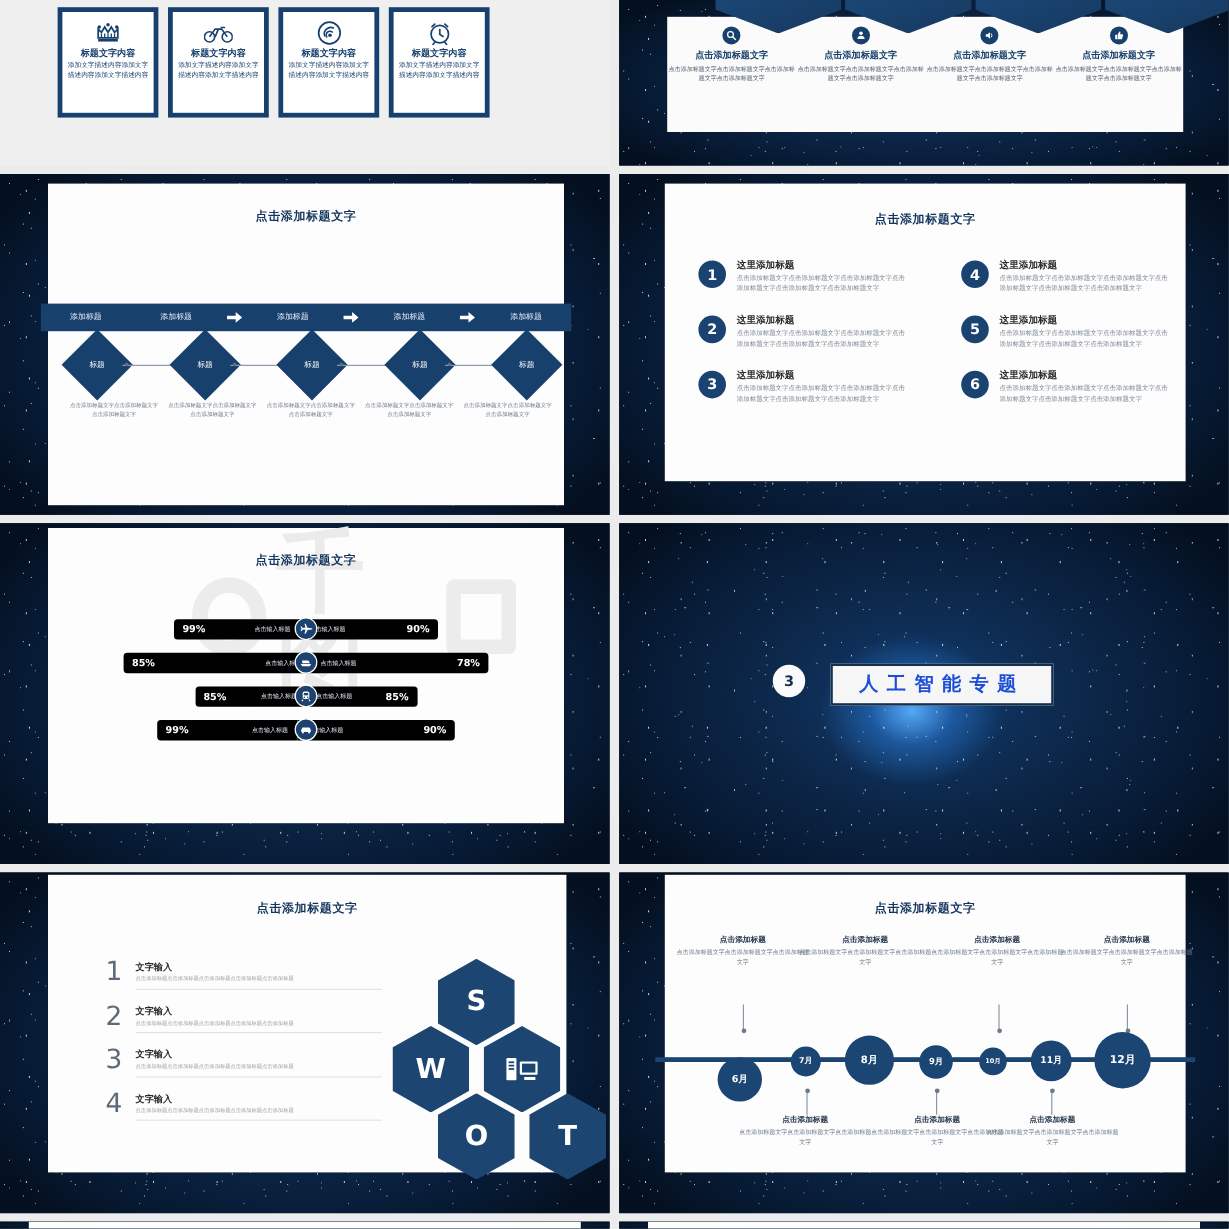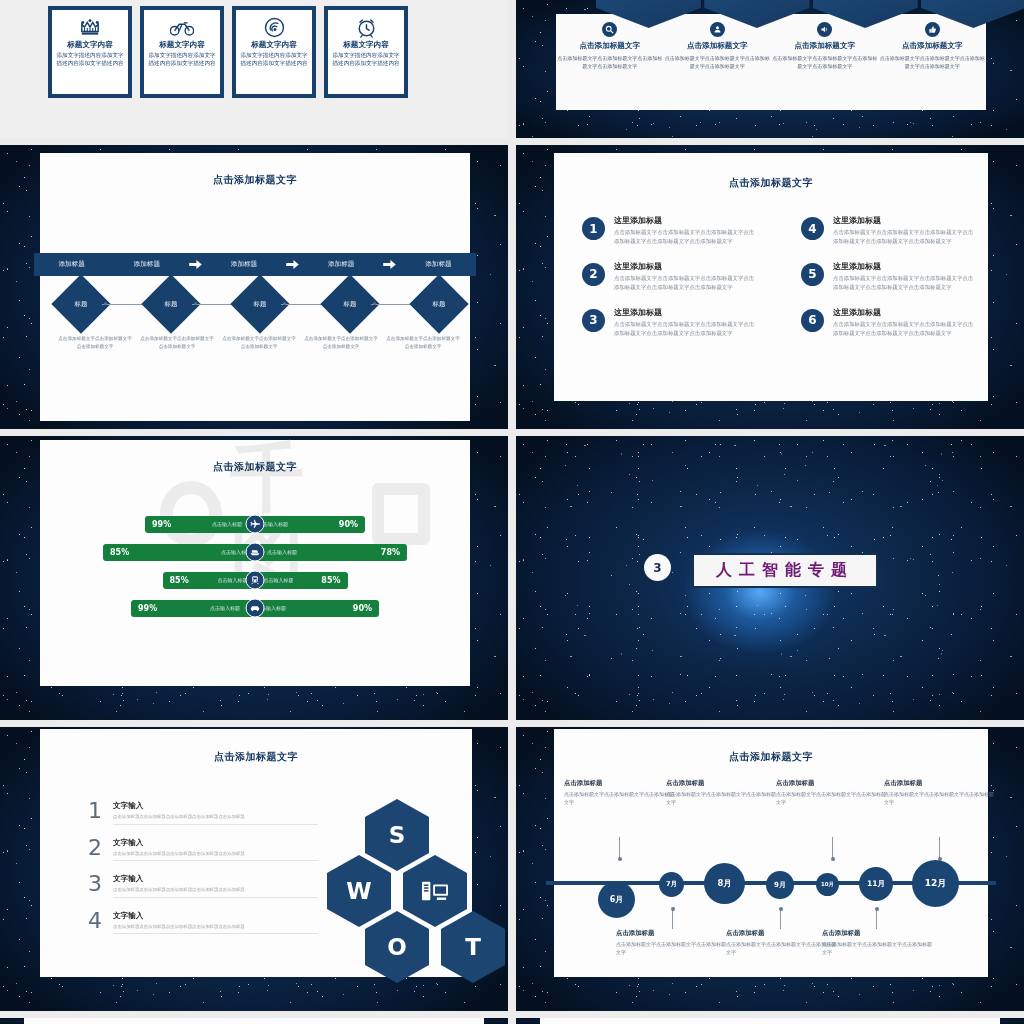--- a/index.html
+++ b/index.html
@@ -142,42 +142,42 @@
   .s5 .wm {
     position:absolute; left:120px; top:28px; width:270px; height:92px;
     display:flex; align-items:center; justify-content:center; gap:8px;
     color:#ebebeb; font-size:74px; font-weight:700; line-height:1;
     pointer-events:none;
   }
   .s5 .wm .ring { width:66px; height:66px; border:13px solid #ececec; border-radius:50%; }
   .s5 .wm .sq { width:62px; height:62px; border:12px solid #ececec; border-radius:6px; }
   .s5 .bars { position:absolute; left:0; right:0; top:70px; }
   .s5 .barrow { position:relative; height:28px; display:flex; align-items:center; justify-content:center; }
-  .s5 .half { background:#15803d; height:17px; display:flex; align-items:center; position:relative; }
+  .s5 .half { background:#000000; height:17px; display:flex; align-items:center; position:relative; }
   .s5 .lft { border-radius:3px 0 0 3px; justify-content:space-between; padding:0 8px 0 7px; }
   .s5 .rgt { border-radius:0 3px 3px 0; justify-content:space-between; padding:0 7px 0 8px; }
   .s5 .pct { font-size:8px; color:#fff; font-weight:700; }
   .s5 .lbl { font-size:5px; color:#dbe5f0; }
   .s5 .mid {
     position:absolute; left:50%; top:50%; transform:translate(-50%,-50%);
     width:19px; height:19px; border-radius:50%; background:#1c4370;
     border:1.6px solid #fff; display:flex; align-items:center; justify-content:center; z-index:3;
   }
 
   
   .s6 .wmtext {
     position:absolute; left:6px; top:38px; width:360px;
     font-size:25px; font-weight:700; color:rgba(255,255,255,.13);
     line-height:1.45; letter-spacing:2px;
   }
   .s6 .plate {
     position:absolute; left:176px; top:117px;
     background:#f6f6f6; border:2px solid #15304f;
     padding:5px 22px;
-    font-size:16px; font-weight:700; color:#701a75; letter-spacing:7px;
+    font-size:16px; font-weight:700; color:#1d4ed8; letter-spacing:7px;
   }
   .s6 .badge {
     position:absolute; left:128px; top:118px; width:27px; height:27px;
     border-radius:50%; background:#fafafa;
     display:flex; align-items:center; justify-content:center;
     color:#15304f; font-size:12px; font-weight:700;
   }
 
   
   .s7 .title { position:absolute; left:0; right:0; top:21px; font-size:10px; }
@@ -201,21 +201,21 @@
   .s8 .axis { position:absolute; left:-8px; right:-8px; top:152px; height:4px; background:#1c4471; }
   .s8 .dot {
     position:absolute; border-radius:50%; background:#1b4674;
     display:flex; align-items:center; justify-content:center;
     color:#fff; font-weight:700;
   }
   .s8 .tick { position:absolute; width:1px; background:#8d98a6; }
   .s8 .tick:after{ content:""; position:absolute; left:-1.5px; width:4px; height:4px;
                    border-radius:50%; background:#6d7a89; }
   .s8 .tick.down:after{ bottom:-2px; } .s8 .tick.up:after{ top:-2px; }
-  .s8 .cap { position:absolute; }
+  .s8 .cap { position:absolute; text-align:center; }
   .s8 .cap .h { font-size:6.4px; font-weight:700; color:#27394f; }
   .s8 .cap .p { font-size:5px; color:#6c7a8a; line-height:1.65; margin-top:2px; }
 
   
   .s9 .card { inset:0 24px 0 24px; }
 </style>
 </head>
 <body>
 
 <div class="grid">

